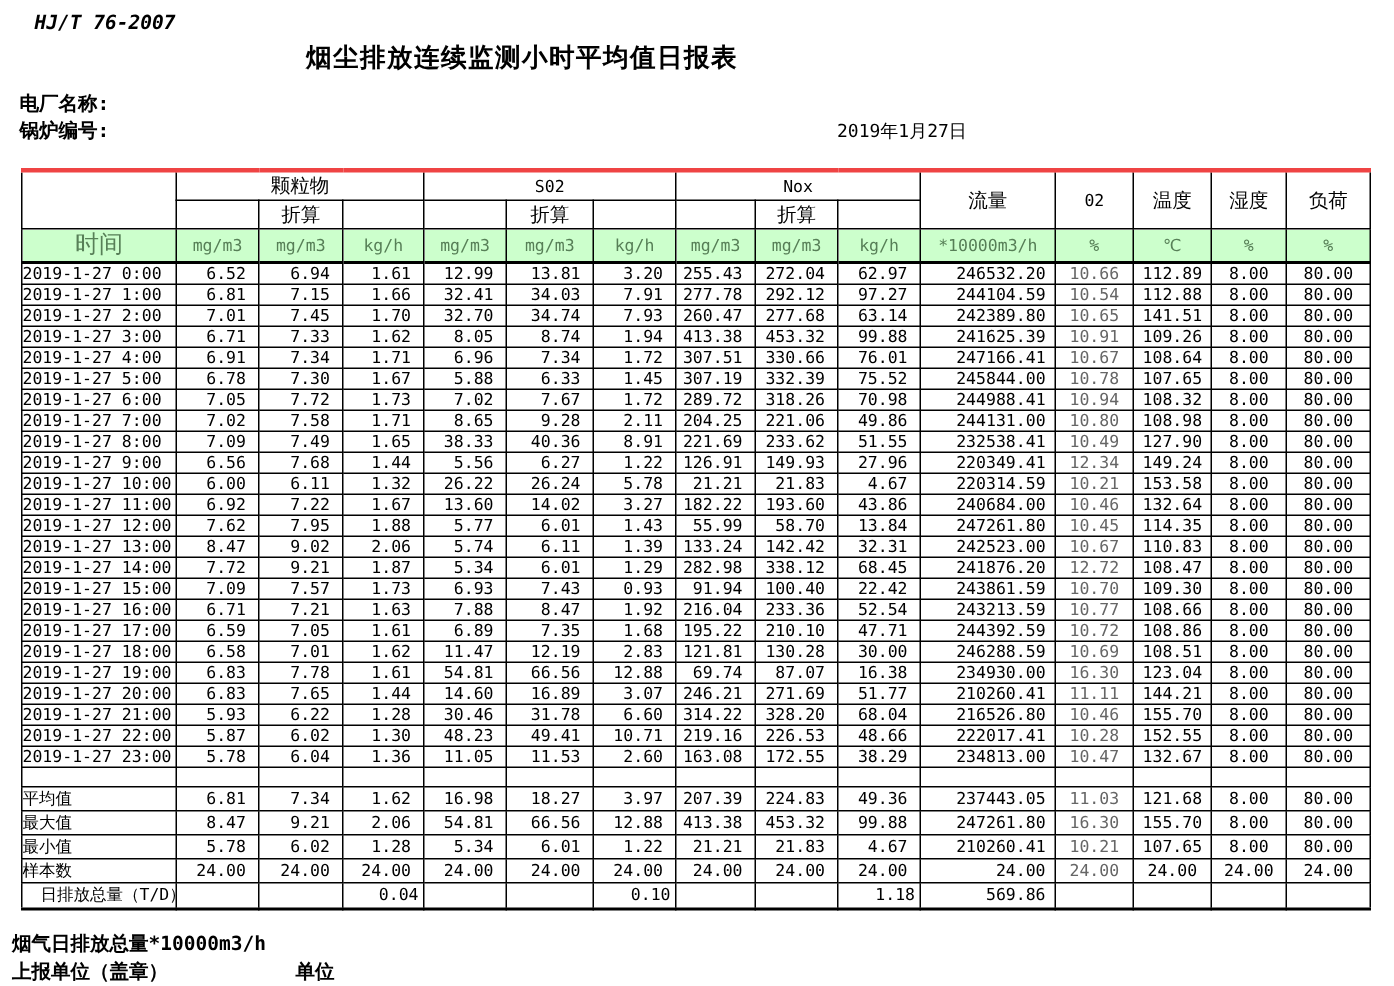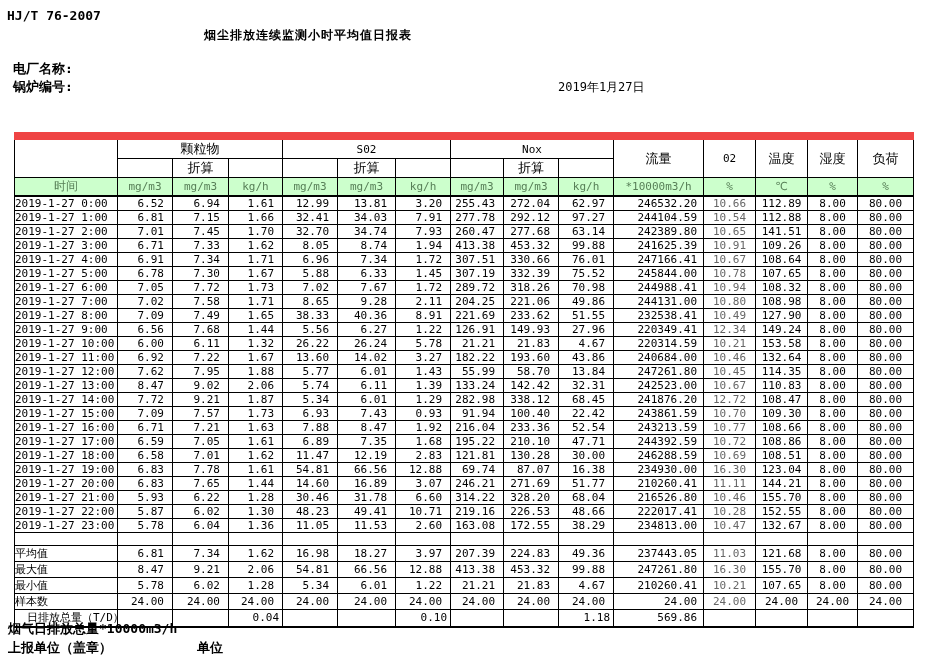--- a/index.html
+++ b/index.html
@@ -1,33 +1,33 @@
 <!DOCTYPE html>
 <html><head>
 <meta charset="utf-8">
 <style>
   * { margin:0; padding:0; box-sizing:border-box; }
   html,body { width:929px; height:657px; background:#ffffff; }
   body { position:relative; overflow:hidden; color:#000;
          font-family:"DejaVu Sans Mono","DejaVu Sans",monospace; }
-  .std-no   { position:absolute; left:7px;  top:8px;  font-weight:bold; font-size:13px; }
-  .title    { position:absolute; left:204px; top:27px; font-weight:bold; font-size:12px; letter-spacing:1px; }
+  .std-no   { position:absolute; left:23px;  top:8px;  font-weight:bold; font-size:13px;font-style:italic; }
+  .title    { position:absolute; left:204px; top:27px; font-weight:bold; font-size:17px; letter-spacing:1px; }
   .plant    { position:absolute; left:13px;  top:60px; font-weight:bold; font-size:13px; }
   .boiler   { position:absolute; left:13px;  top:78px; font-weight:bold; font-size:13px;text-align:right; }
   .date     { position:absolute; left:558px; top:79px; font-size:12px; }
-  table { position:absolute; left:14px; top:132px; width:899px;
+  table { position:absolute; left:14px; top:112px; width:899px;
           border-collapse:collapse; table-layout:fixed;
-          border-top:8px solid #ef4444; border-bottom:2px solid #000; }
+          border-top:3px solid #ef4444; border-bottom:2px solid #000; }
   td { border:1px solid #000; font-size:11px; height:14px; padding:0;
        overflow:hidden; white-space:nowrap; }
   thead td { text-align:center; font-size:13px; }
   thead td.ascii { font-size:11px; }
   tr.unit-row td { background:#ccffcc; color:#577f57; text-align:center;
                    height:16px; border-bottom:2px solid #000; font-size:11px; }
-  tr.unit-row td.time-h { font-size:12px; }
+  tr.unit-row td.time-h { font-size:16px; }
   td.c0 { padding-right:4px; }
   td.c1,td.c2,td.c3,td.c4,td.c5,td.c6,td.c7,td.c8,td.c9 { text-align:right; padding-right:8px; }
   td.c10 { text-align:right; padding-right:6px; }
   td.c11 { text-align:center; color:#666; }
   td.c12,td.c13,td.c14 { text-align:center; }
   tr.blank-row td { height:13px; }
   tr.total-row td { height:17px; }
   tr.total-row td.c0 { text-align:left; padding-left:12px; }
   tr.total-row td.c3,tr.total-row td.c6,tr.total-row td.c9 { padding-right:3px; }
   .foot1 { position:absolute; left:8px;  top:620px; font-weight:bold; font-size:13px; }

